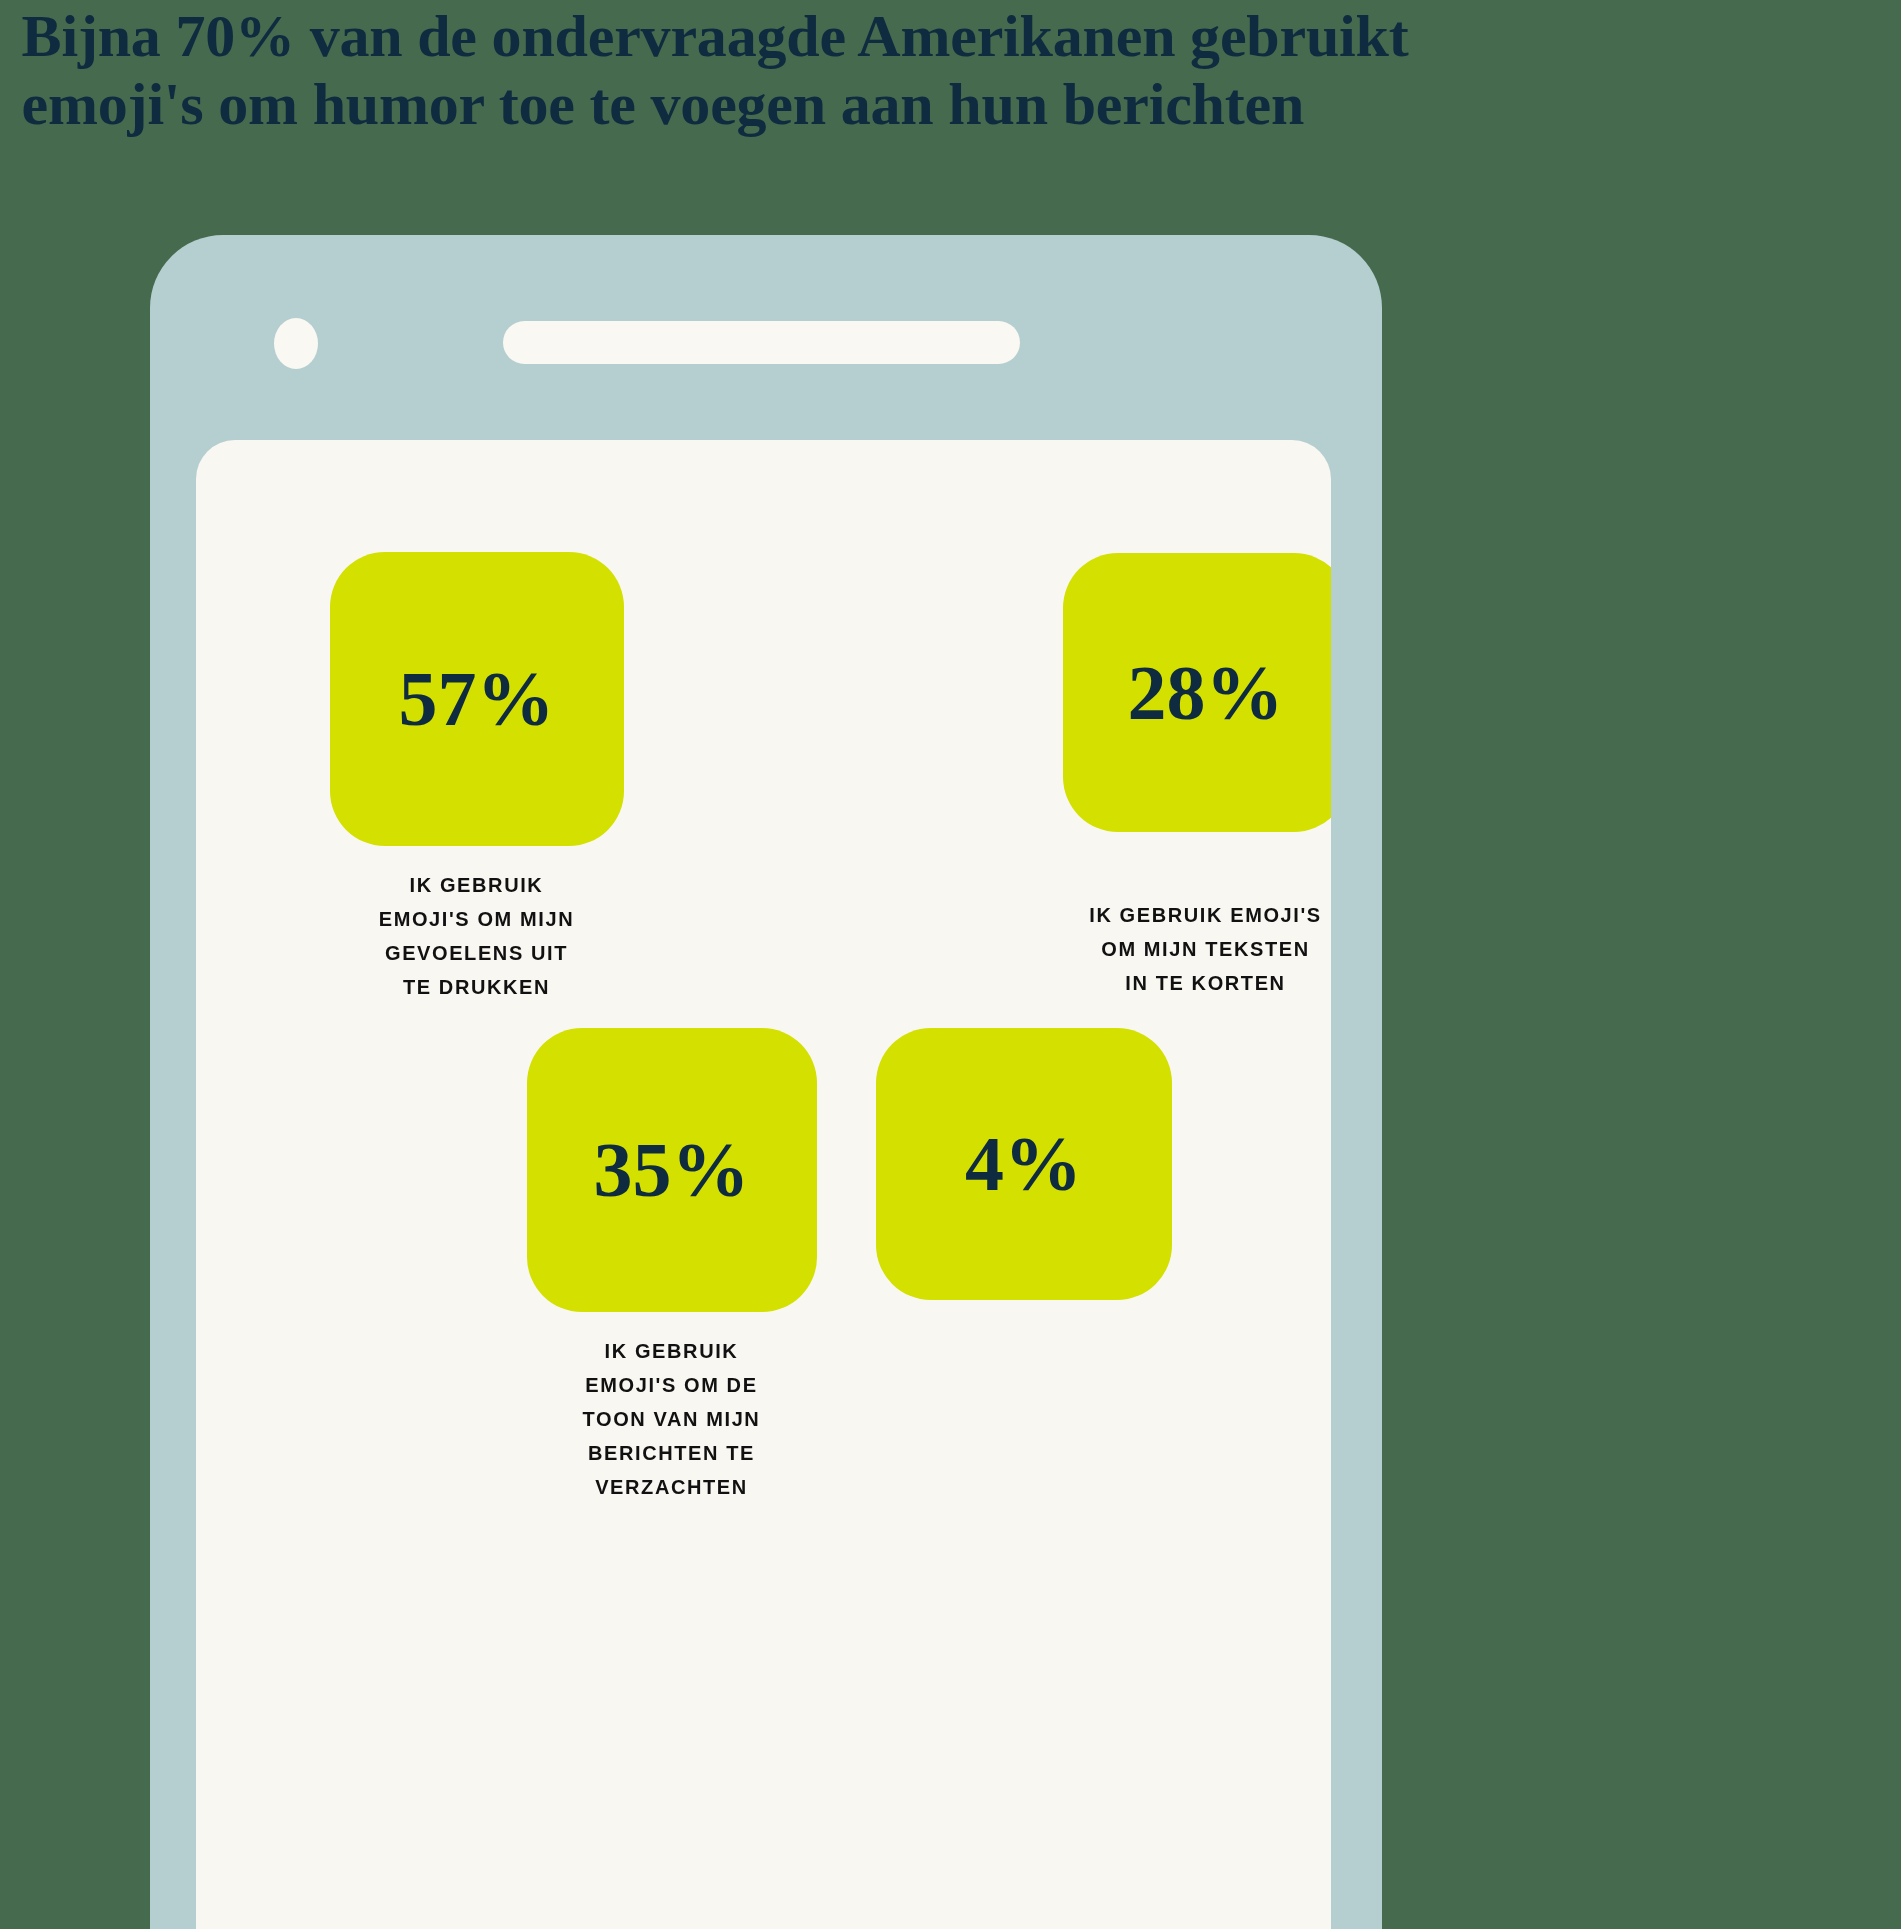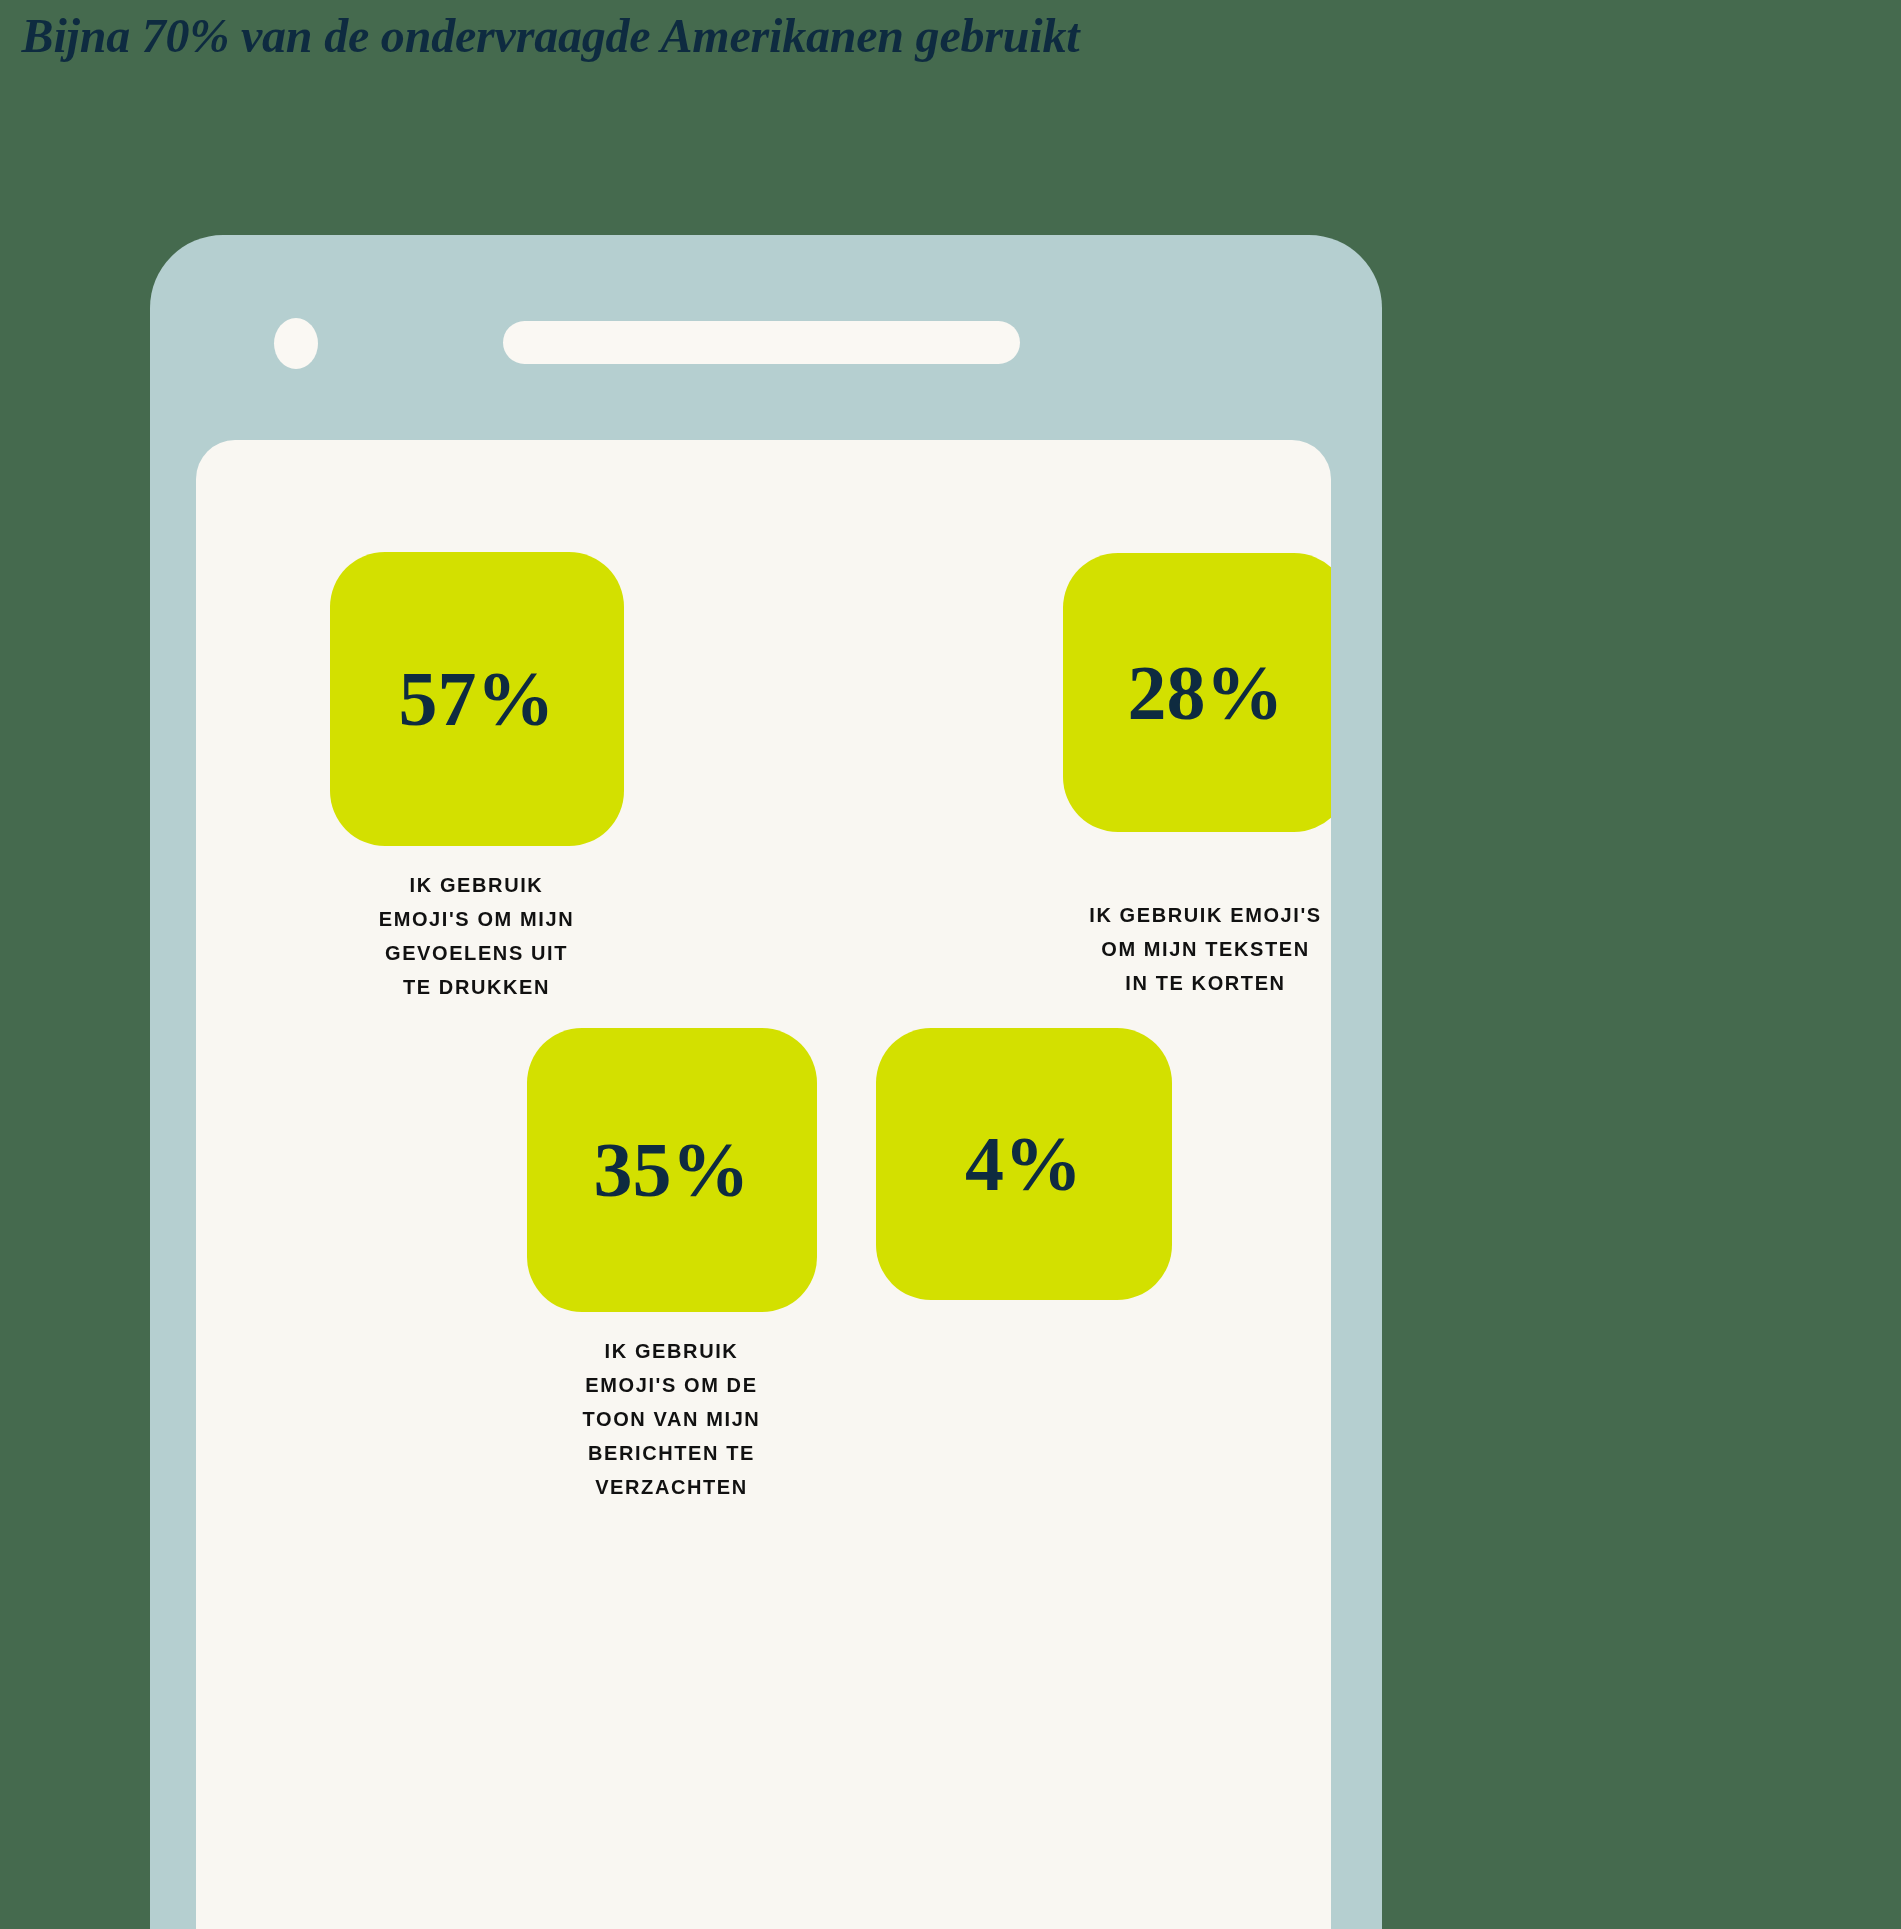--- a/index.html
+++ b/index.html
@@ -18,26 +18,25 @@
   
   .title-block {
     position: absolute;
     left: 21.6px;
     top: 2px;
     width: 1568px;
   }
   .title-line {
     font-family: "Liberation Serif", serif;
     font-weight: bold;
-    font-size: 48px;
+    font-size: 60px;
     line-height: 68px;
     color: #0e2b40;
     letter-spacing: -0.2px;
     white-space: nowrap;
-    font-style: italic;
   }
 
   
   .phone {
     position: absolute;
     left: 150px;
     top: 235px;
     width: 1232px;
     height: 1695px;
     background: #b5cfd0;
@@ -124,20 +123,21 @@
   #stat-3 .stat-tile { width: 290px; height: 284px; }
 
   #stat-4 { left: 656px; top: 588px; width: 343px; }
   #stat-4 .stat-tile { width: 296px; height: 272px; }
 </style>
 </head>
 <body>
 
 <div class="title-block">
   <div class="title-line">Bijna 70% van de ondervraagde Amerikanen gebruikt</div>
+  <div class="title-line">emoji's om humor toe te voegen aan hun berichten</div>
 </div>
 
 <div class="phone">
   <div class="phone-camera"></div>
   <div class="phone-speaker"></div>
 
   <div class="phone-screen">
 
     <div class="stat" id="stat-0">
       <div class="stat-tile">

